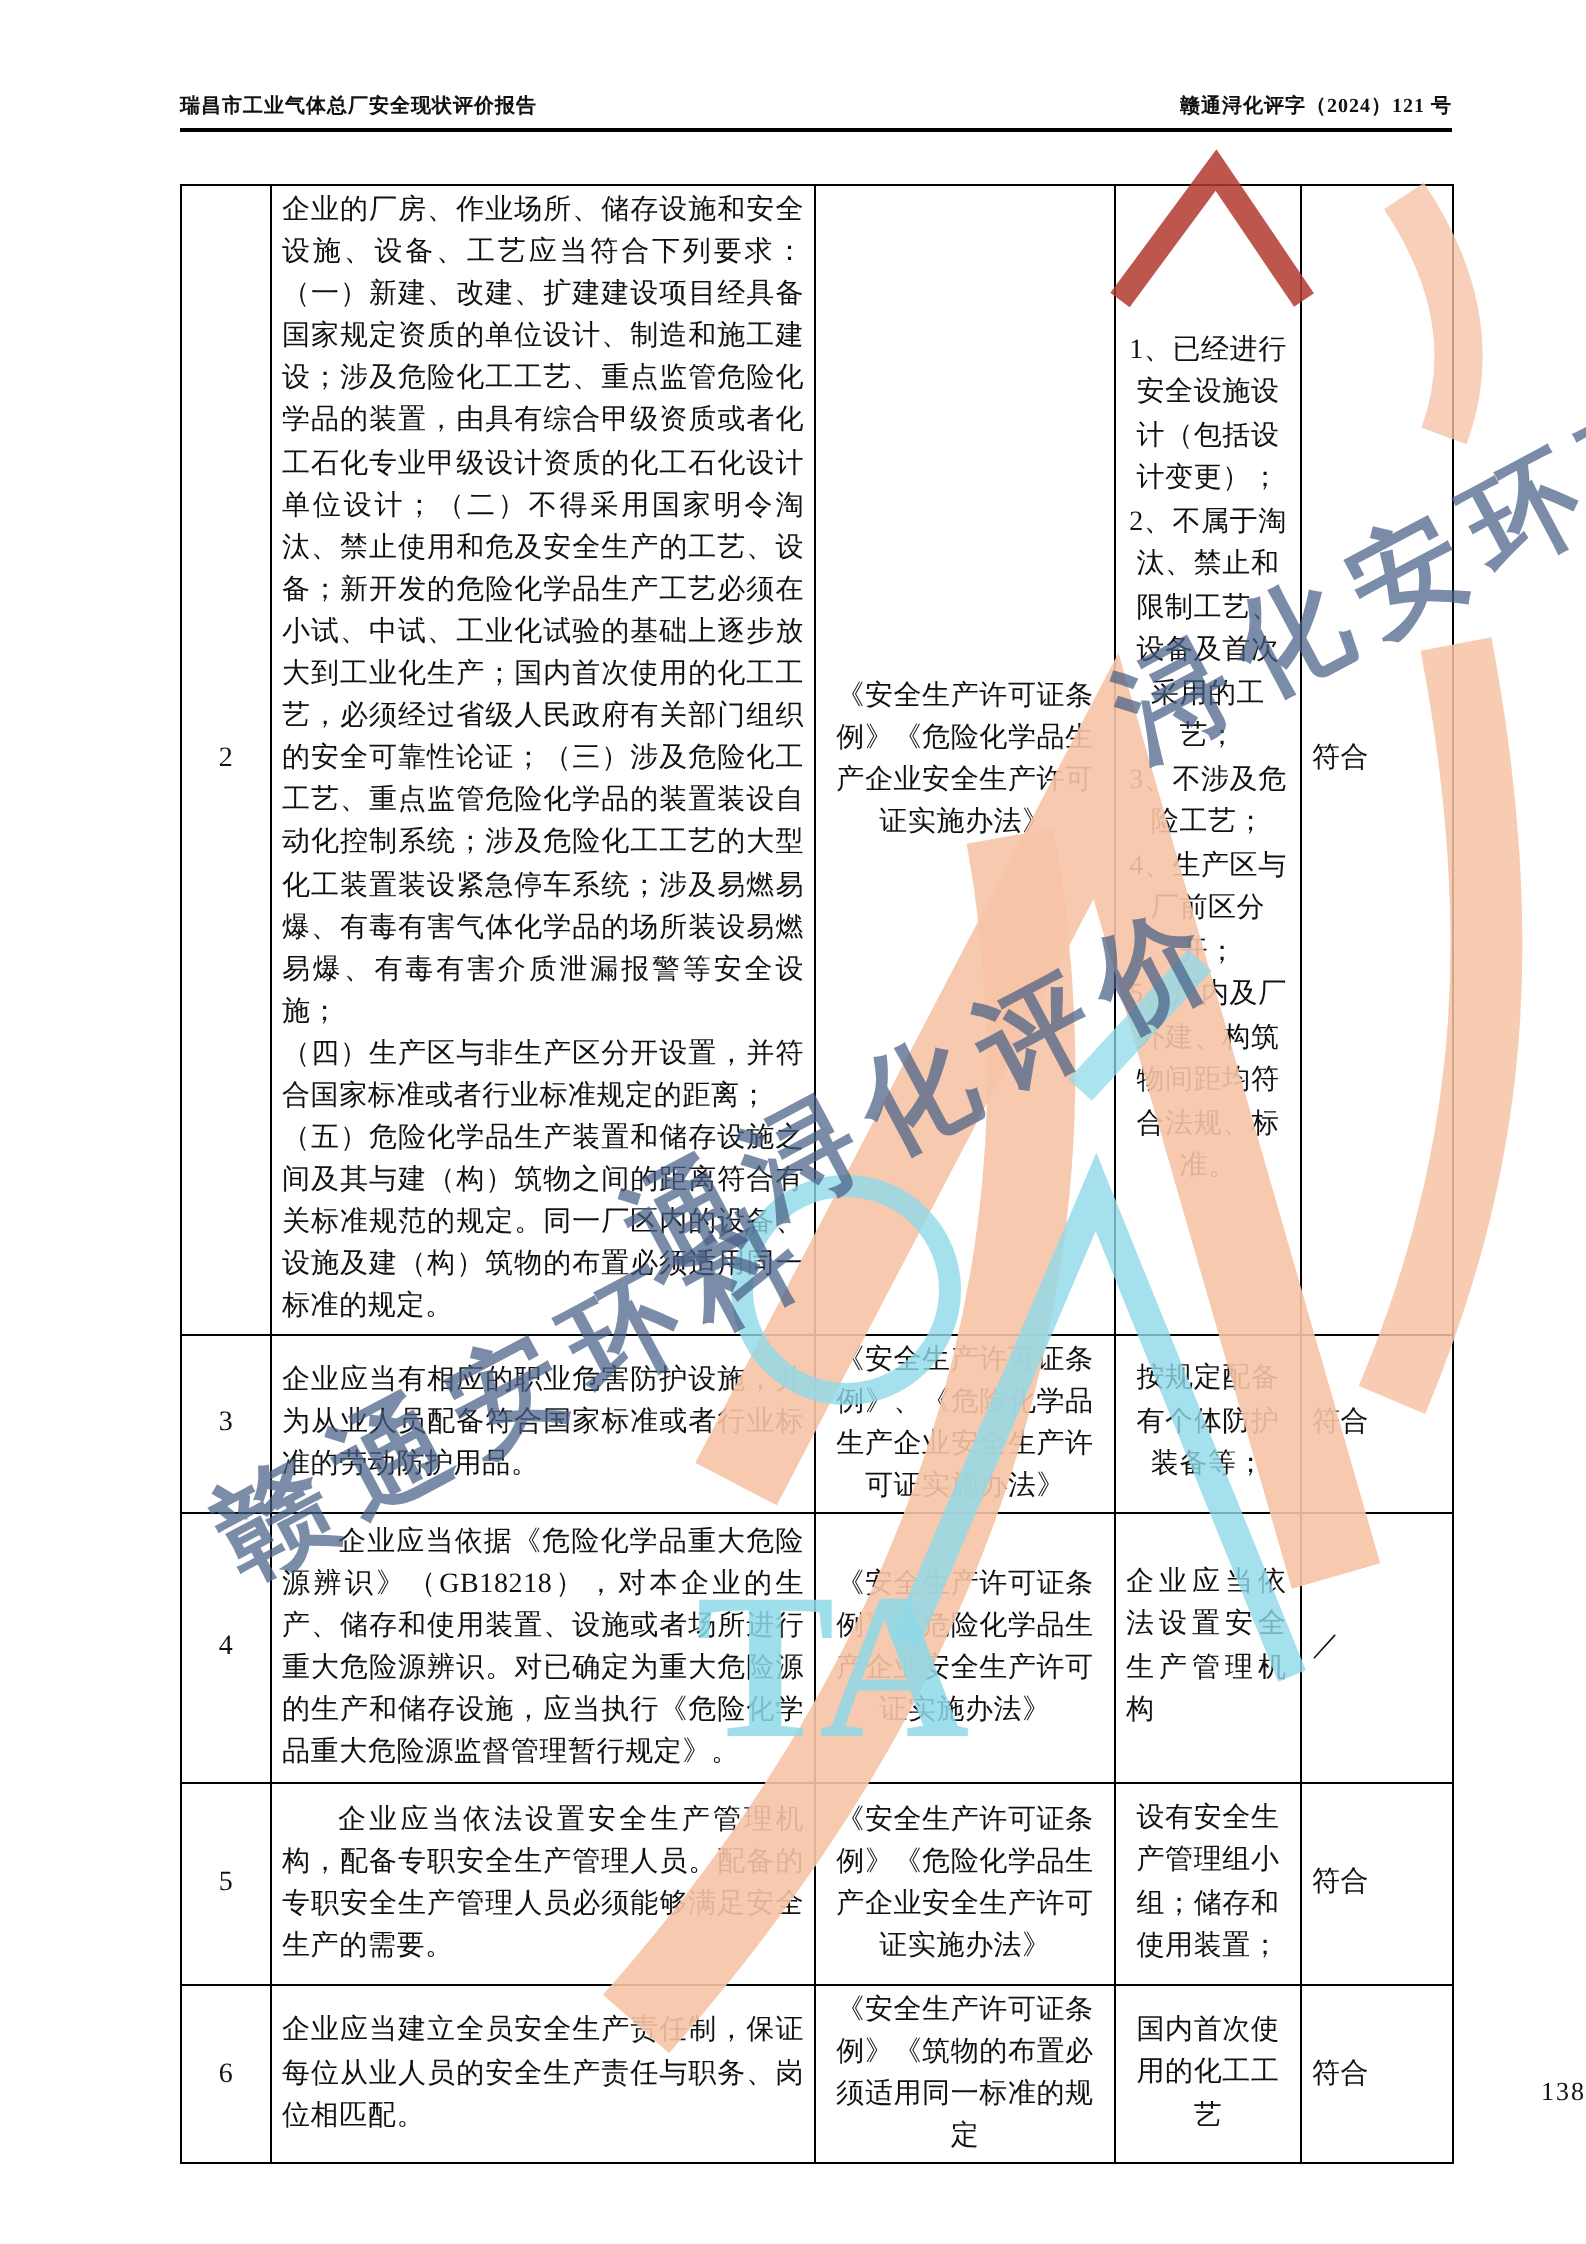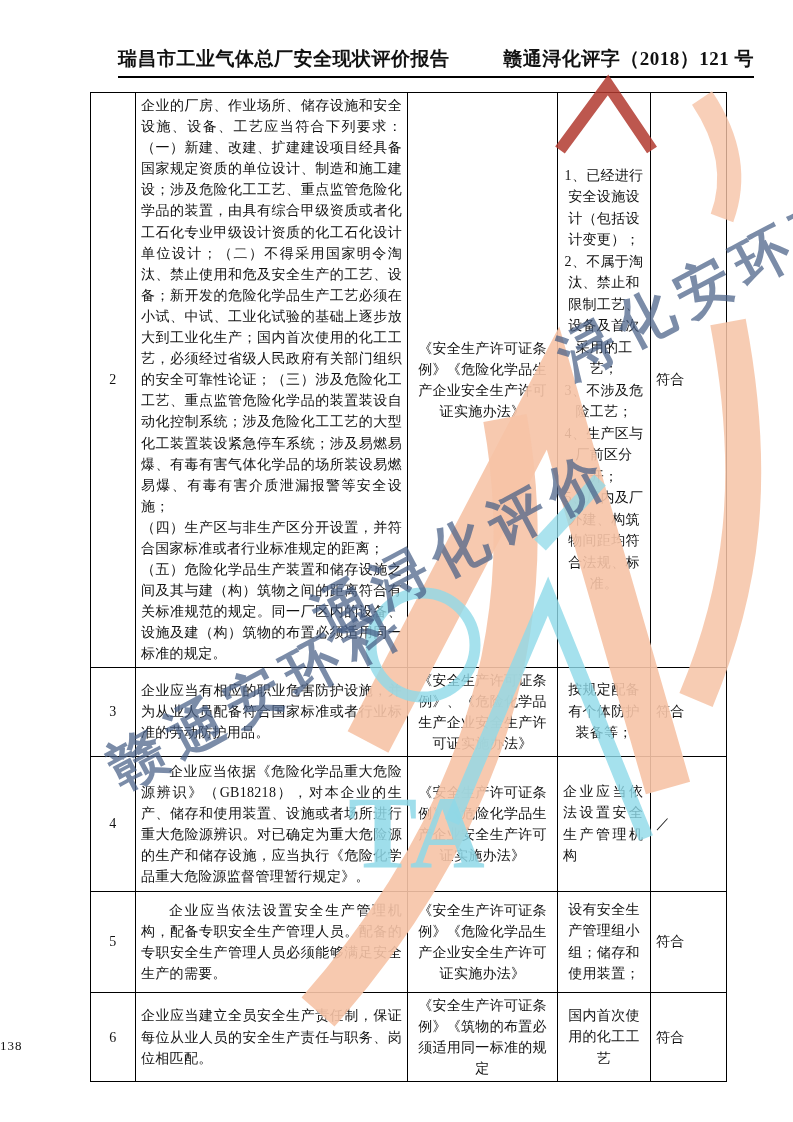--- a/index.html
+++ b/index.html
@@ -10,21 +10,21 @@
     overflow:hidden;
     font-family:"Liberation Serif","DejaVu Serif",serif;
     color:#111;
   }
   
   .header{
     position:absolute;left:90px;top:46px;width:636px;
     display:flex;justify-content:space-between;align-items:flex-end;
     border-bottom:2px solid #000;
     padding-bottom:4px;
-    font-size:19px;font-weight:bold;letter-spacing:.5px;margin-left:28px;
+    font-size:10px;font-weight:bold;letter-spacing:.5px;
   }
   
   .checklist{
     position:absolute;left:90px;top:92px;
     border-collapse:collapse;table-layout:fixed;
     width:636px;
     font-size:14px;
   }
   .checklist td{
     border:1.5px solid #000;
@@ -38,21 +38,21 @@
   td.content{text-align:justify;text-justify:inter-ideograph;white-space:pre-line;margin-top:40px;}
   td.content.indent{text-indent:2em;white-space:normal;}
   td.basis{text-align:center;white-space:normal;}
   td.situation{text-align:center;white-space:pre-line;line-height:21.5px;}
   td.situation.center{text-align:center;white-space:pre-line;}
   td.situation.justify{text-align:justify;white-space:normal;letter-spacing:2px;}
   td.conclusion{text-align:left;font-family:Liberation Serif, serif;}
   
   .footer{
     position:absolute;left:0;top:1038px;width:100%;
-    text-align:left;font-size:13px;letter-spacing:1px;
+    text-align:right;font-size:13px;letter-spacing:1px;
   }
   
   .wm{position:absolute;inset:0;pointer-events:none;}
   .wm-text{
     position:absolute;
     font-weight:bold;
     font-size:56px;
     letter-spacing:10px;
     color:rgba(72,96,134,.72);
     transform:rotate(-28deg);
@@ -61,21 +61,21 @@
     font-family:"Liberation Serif","DejaVu Serif",serif;
   }
 </style>
 </head>
 <body>
 
 <div class="page">
 
   <div class="header">
     <span>瑞昌市工业气体总厂安全现状评价报告</span>
-    <span>赣通浔化评字（2018）121 号</span>
+    <span>赣通浔化评字（2024）121 号</span>
   </div>
 
   <table class="checklist">
     <colgroup>
       <col style="width:45px">
         <col style="width:272px">
         <col style="width:150px">
         <col style="width:93px">
         <col style="width:76px">
     </colgroup>

